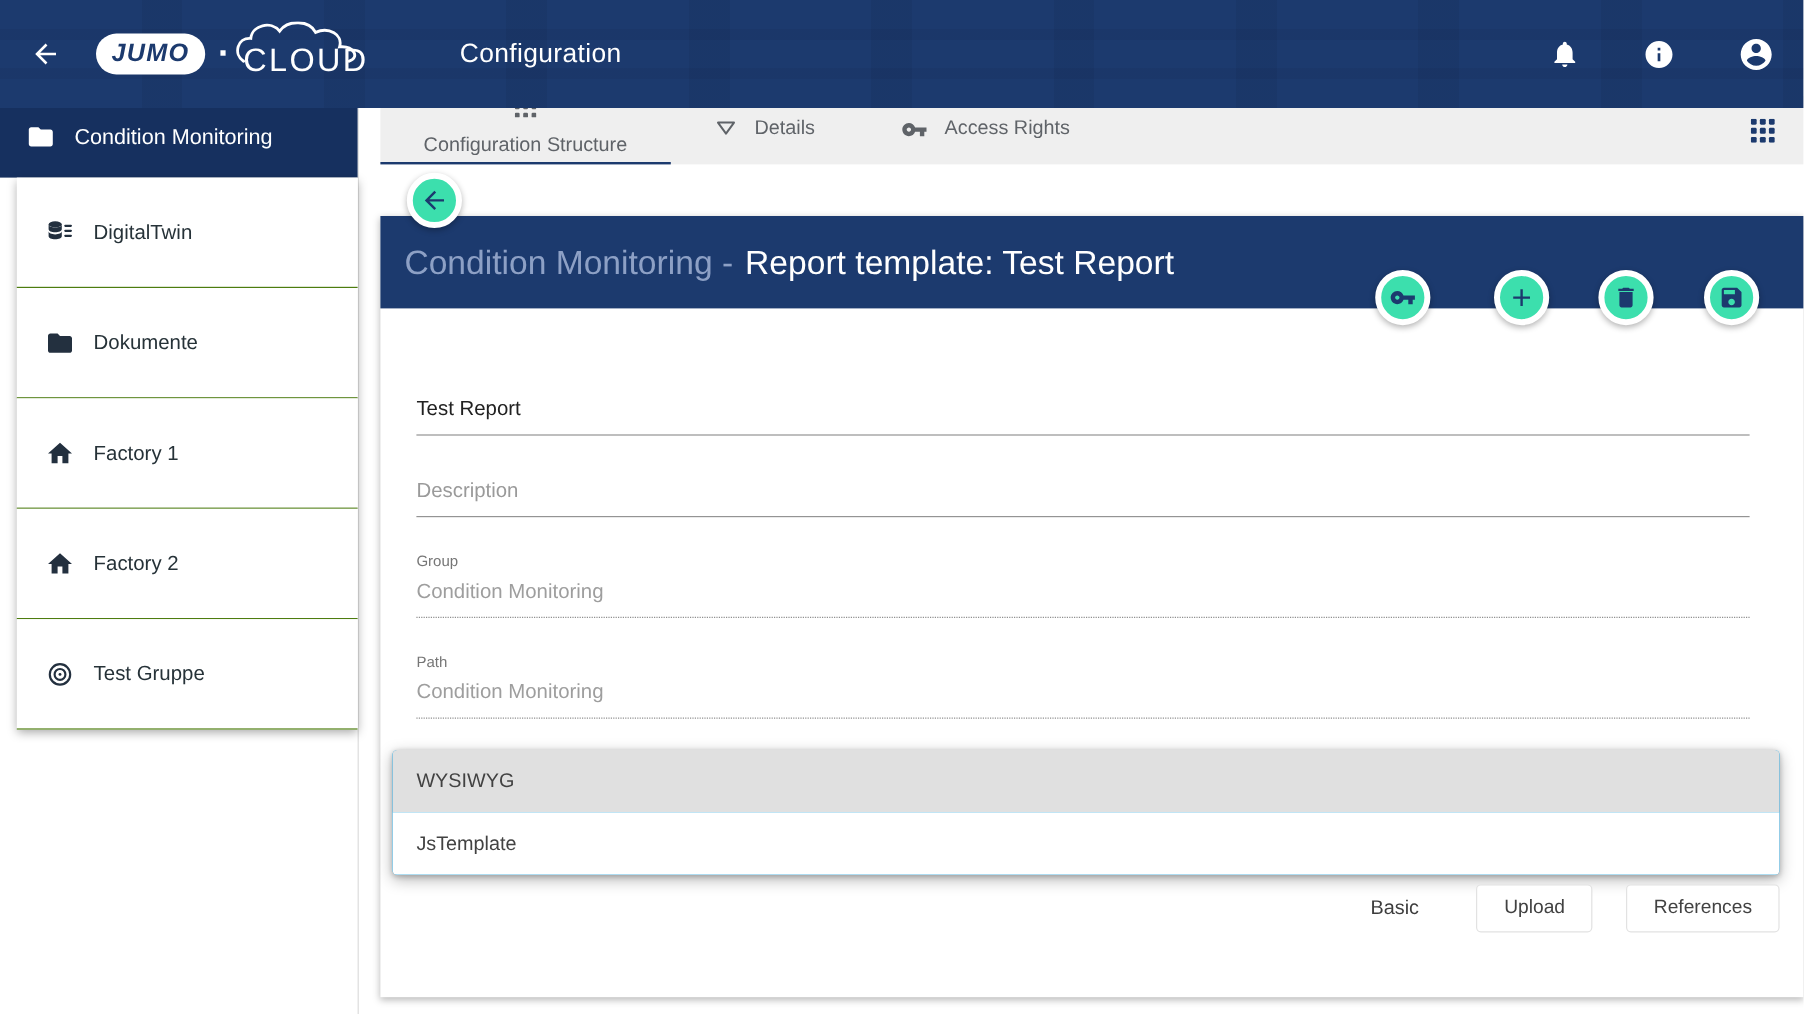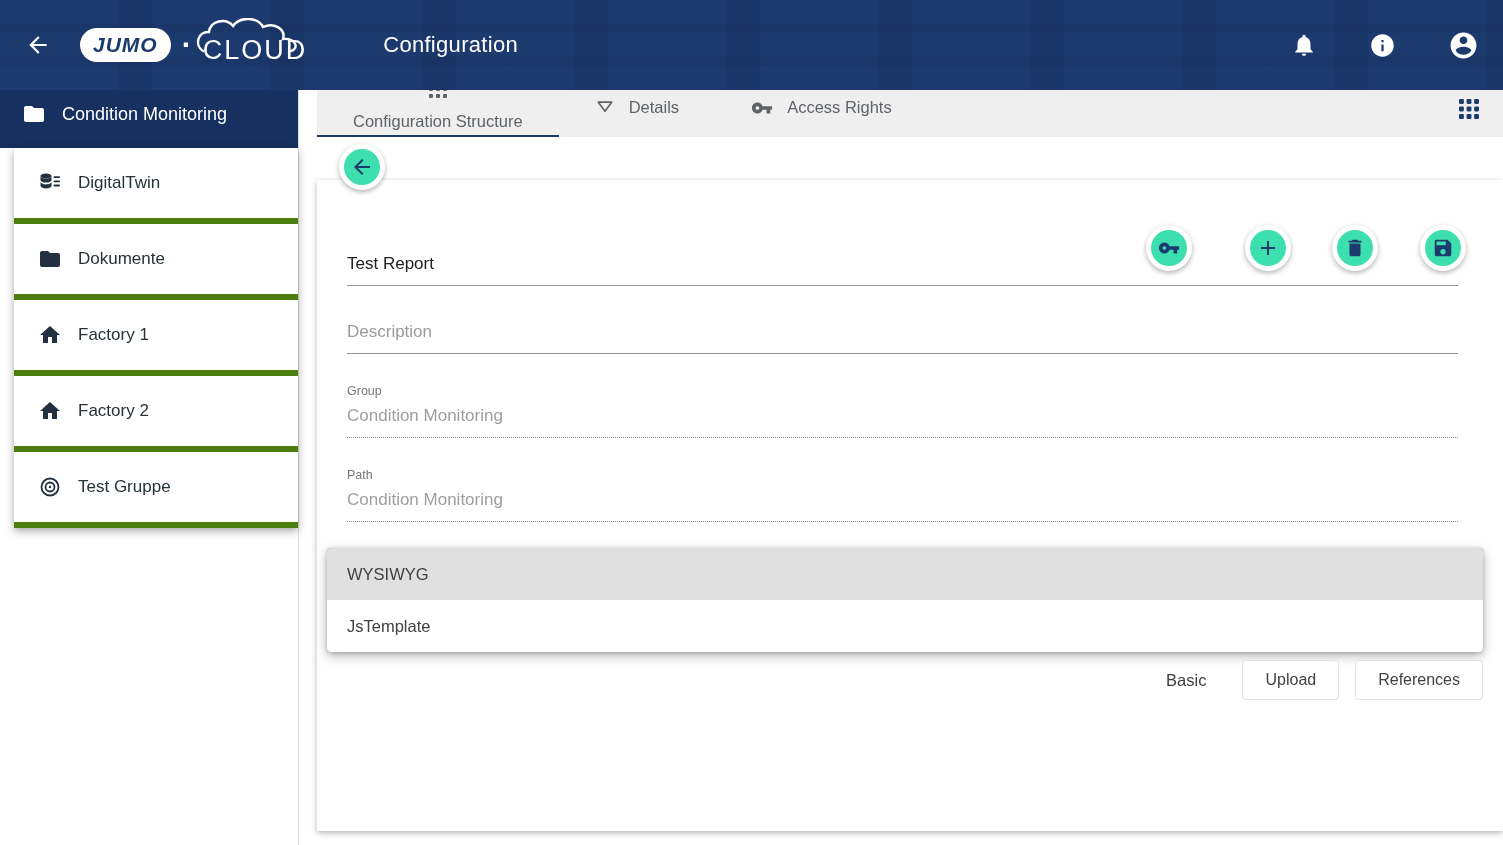--- a/index.html
+++ b/index.html
@@ -38,21 +38,21 @@
   .topbar-right .icon { cursor: pointer; }
 
   
   .sidebar { position: absolute; top: 80px; left: 0; width: 299px; bottom: 0; background: #fff; border-right: 1px solid #ddd; z-index: 30; }
   .sidebar-header {
     height: 68px; background: #16305f; color: #fff;
     display: flex; align-items: center; gap: 16px; padding-left: 22px; font-size: 18px; cursor: pointer;
   }
   .sidebar-list { margin-left: 14px; box-shadow: 0 3px 8px rgba(0,0,0,0.35); }
   .sidebar-item {
-    height: 76px; background: #fff; border-bottom: 6px solid #4d7c0f;
+    height: 92px; background: #fff; border-bottom: 1px solid #4d7c0f;
     display: flex; align-items: center; gap: 16px; padding-left: 24px;
     font-size: 17px; color: #263238; cursor: pointer;
   }
   .sidebar-item .icon { color: #23303f; }
 
   
   .main { position: absolute; left: 299px; top: 80px; right: 0; bottom: 0; background: #fff; }
 
   .tabbar { position: absolute; left: 18px; top: 0; right: 0; height: 57px; background: #efefef; display: flex; align-items: stretch; }
   .tab {
@@ -92,21 +92,21 @@
   .field-value.placeholder { color: #9a9a9a; }
   .field-value.disabled { color: #9e9e9e; border-bottom: 1px dotted #8f8f8f; }
 
   .dropdown {
     margin: 26px -25px 0 -20px; background: #0ea5e9; border-radius: 4px;
     box-shadow: 0 4px 12px rgba(0,0,0,0.28), 0 1px 4px rgba(0,0,0,0.2); overflow: hidden;
   }
   .option { height: 52px; display: flex; align-items: center; padding-left: 20px; font-size: 16.5px; color: #424242; cursor: pointer; background: #fff; }
   .option.highlight { background: #e0e0e0; }
 
-  .footerrow { display: flex; justify-content: flex-end; align-items: center; gap: 16px; margin: 8px -25px 0 0; }
+  .footerrow { display: flex; justify-content: flex-end; align-items: center; gap: 28px; margin: 8px -25px 0 0; }
   .basic-label { font-size: 16.5px; color: #3d3d3d; margin-right: 20px; cursor: pointer; }
   .btn {
     padding: 10px 22px; border: 1px solid #e2e2e2; border-radius: 4px; background: #fff;
     font-size: 16px; color: #424242; cursor: pointer; font-family: inherit;
   }
 </style>
 </head>
 <body>
 
 <header class="topbar">
@@ -256,20 +256,24 @@
   </div>
 
   <section class="card">
 
     <div class="fab fab-back">
       <svg width="24" height="24" viewBox="0 0 24 24" fill="currentColor">
           <path d="M20 11H7.83l5.59-5.59L12 4l-8 8 8 8 1.41-1.41L7.83 13H20v-2z"></path>
         </svg>
     </div>
 
+    <div class="band">
+      <span class="band-prefix">Condition Monitoring -</span>
+      <span class="band-main">Report template: Test Report</span>
+    </div>
 
     <div class="fab fab-key">
       <svg width="22" height="22" viewBox="0 0 24 24" fill="currentColor">
           <path d="M12.65 10C11.83 7.67 9.61 6 7 6c-3.31 0-6 2.69-6 6s2.69 6 6 6c2.61 0 4.83-1.67 5.65-4H17v4h4v-4h2v-4H12.65zM7 14c-1.1 0-2-.9-2-2s.9-2 2-2 2 .9 2 2-.9 2-2 2z"></path>
         </svg>
     </div>
     <div class="fab fab-add">
       <svg width="24" height="24" viewBox="0 0 24 24" fill="currentColor">
           <path d="M19 13h-6v6h-2v-6H5v-2h6V5h2v6h6v2z"></path>
         </svg>

